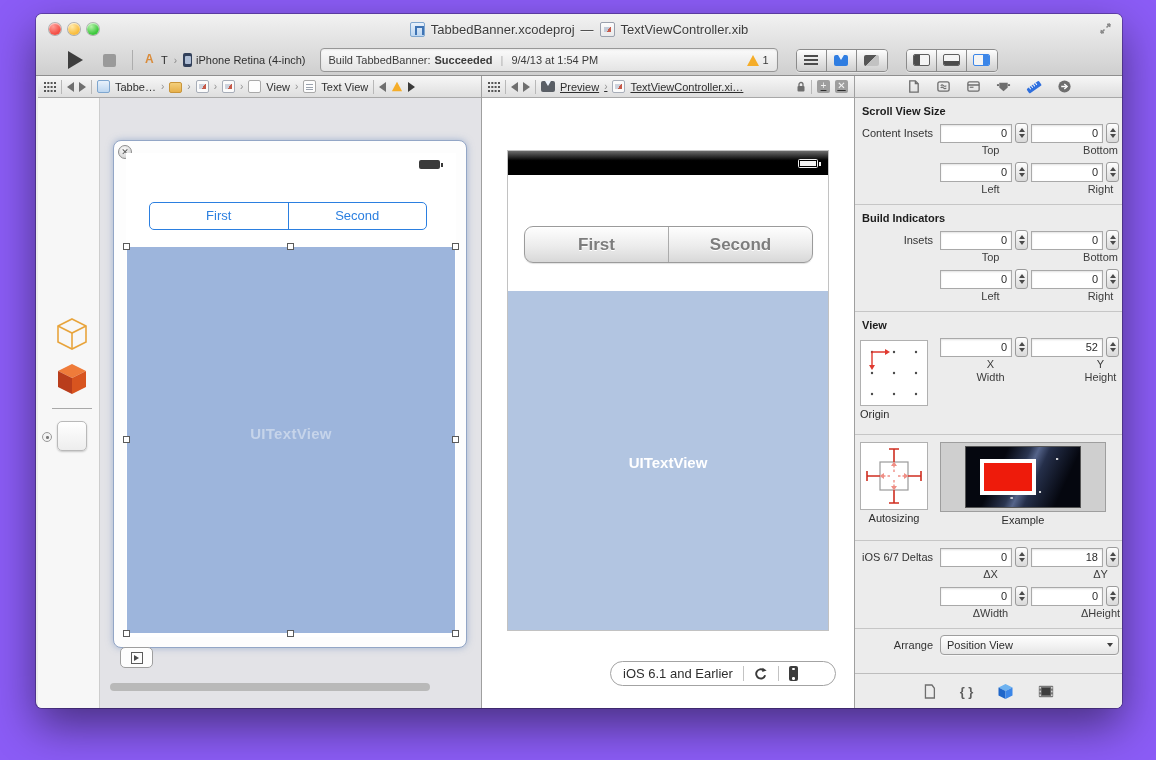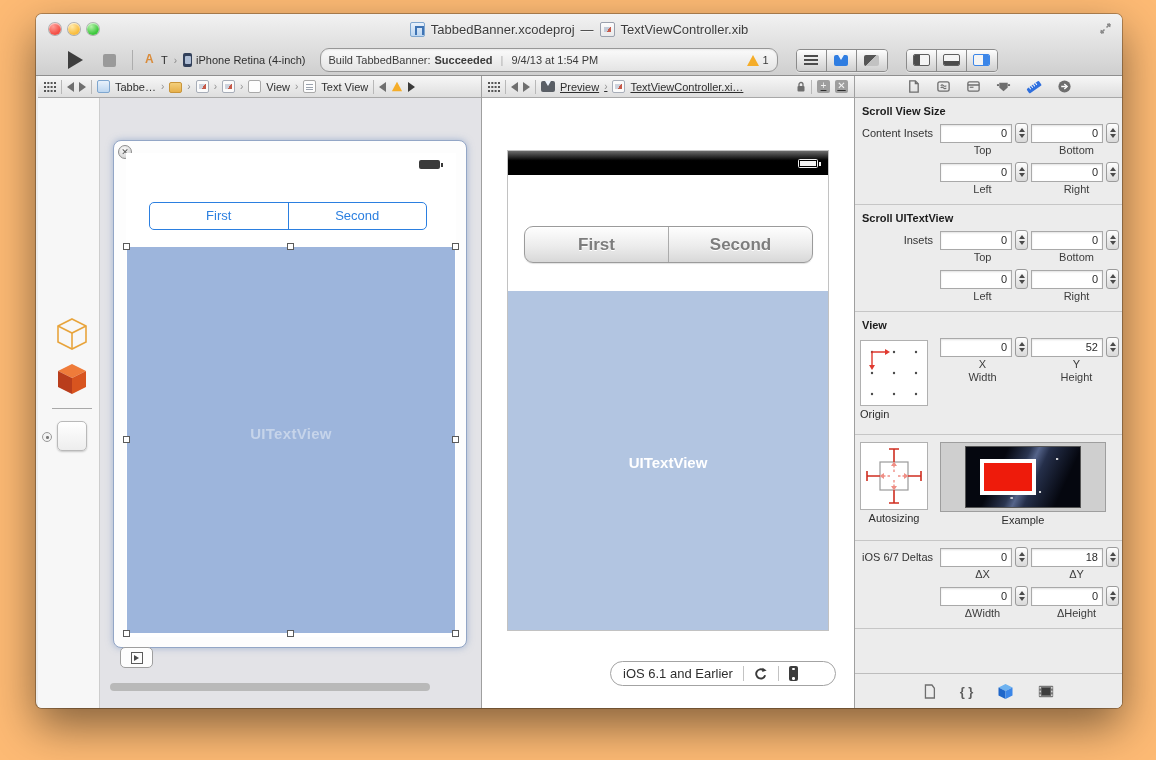--- a/index.html
+++ b/index.html
@@ -1,17 +1,17 @@
 <!DOCTYPE html>
 <html><head>
 <meta charset="utf-8">
 <style>
   * { box-sizing: border-box; margin:0; padding:0; }
   body { background:#fff; font-family:"Liberation Sans", sans-serif; }
-  .stage { position:relative; width:1156px; height:760px; background:#fdba74; overflow:hidden; }
+  .stage { position:relative; width:1156px; height:760px; background:#8b5cf6; overflow:hidden; }
 
   
   .window { position:absolute; left:36px; top:14px; width:1086px; height:694px;
     border-radius:6px; background:#ececec; overflow:hidden;
     box-shadow:0 18px 45px rgba(0,0,0,.48), 0 0 0 1px rgba(0,0,0,.28); }
   .header { position:absolute; top:0; left:0; right:0; height:62px;
     background:linear-gradient(#f2f2f2,#cfcfcf); border-bottom:1px solid #8f8f8f; }
   .titlebar { position:absolute; top:0; left:0; right:0; height:30px; }
   .traffic { position:absolute; left:13px; top:9px; display:flex; gap:7px; }
   .tl { width:12px; height:12px; border-radius:50%; box-shadow: inset 0 1px 1px rgba(255,255,255,.6), 0 0 0 1px rgba(0,0,0,.25); }
@@ -34,21 +34,21 @@
   .runbtn { margin-left:32px; width:0; height:0; border-left:15px solid #3e3e3e;
     border-top:9px solid transparent; border-bottom:9px solid transparent; }
   .stopbtn { margin-left:20px; width:13px; height:13px; background:#9a9a9a; border-radius:2px; }
   .tb-sep { width:1px; height:20px; background:#adadad; margin:0 12px 0 16px; }
   .scheme { display:flex; align-items:center; gap:4px; font-size:11px; color:#2e2e2e; }
   .xcode-a { width:12px; height:12px; position:relative; }
   .xcode-a:before { content:"A"; position:absolute; left:0; top:-2px; font-size:12px; font-weight:bold; color:#d98b3a; }
   .chev { color:#8a8a8a; font-size:10px; margin:0 2px; }
   .iphone-ic { width:9px; height:14px; background:#2d3count; background:#32405a; border-radius:2px; position:relative; }
   .iphone-ic:after { content:""; position:absolute; left:1.5px; top:2.5px; right:1.5px; bottom:3px; background:#aebdd4; border-radius:1px; }
-  .status { margin-left:14px; width:458px; height:24px; border:1px solid #979797; border-radius:9px;
+  .status { margin-left:14px; width:458px; height:24px; border:1px solid #979797; border-radius:4px;
     background:linear-gradient(#fbfbfb,#e4e4e4); display:flex; align-items:center; padding:0 8px;
     font-size:11px; color:#3a3a3a; box-shadow:inset 0 1px 2px rgba(0,0,0,.08); }
   .status .b { font-weight:bold; margin-left:4px; }
   .status .pipe { color:#aeaeae; margin:0 8px; }
   .status .spacer { flex:1; }
   .warn-tri { width:0; height:0; border-left:6px solid transparent; border-right:6px solid transparent;
     border-bottom:11px solid #f5ad29; display:inline-block; position:relative; }
   .warn-wrap { position:relative; display:inline-flex; align-items:center; gap:3px; }
   .warn-wrap .cnt { font-size:11px; color:#3a3a3a; }
   .segc { display:flex; margin-left:18px; border:1px solid #8b8b8b; border-radius:4px; overflow:hidden;
@@ -154,21 +154,21 @@
   .phone-ic:after { content:""; position:absolute; left:3.2px; bottom:1.5px; width:2.5px; height:2.5px; border-radius:50%; background:#fff; }
 
   
   .utilities { position:absolute; left:818px; top:84px; width:268px; bottom:0; background:#ececec;
     border-left:1px solid #9f9f9f; font-size:11px; color:#2c2c2c; }
   .u-body { position:absolute; top:0; left:0; right:0; bottom:35px; overflow:hidden; }
   .u-head { font-weight:bold; margin:7px 0 0 7px; color:#1c1c1c; }
   .u-div { height:1px; background:#c6c6c6; margin-top:9px; }
   .frow { display:grid; grid-template-columns:80px 72px 13px 72px 13px; column-gap:3px;
     align-items:center; padding:0 2px; margin-top:6px; }
-  .lrow { display:grid; grid-template-columns:80px 85px 3px 85px; column-gap:3px; padding:0 2px; margin-top:1px; }
+  .lrow { display:grid; grid-template-columns:80px 85px 3px 85px; column-gap:11px; padding:0 2px; margin-top:1px; }
   .rowlabel { text-align:right; padding-right:4px; color:#333; }
   .fbox { height:19px; background:#fff; border:1px solid #a9a9a9; text-align:right; padding-right:4px;
     line-height:17px; box-shadow:inset 0 1px 2px rgba(0,0,0,.12); }
   .stepper { width:13px; height:20px; border:1px solid #9b9b9b; border-radius:3px;
     background:linear-gradient(#fefefe,#d9d9d9); display:flex; flex-direction:column; align-items:center;
     justify-content:center; gap:2px; }
   .stepper i { width:0; height:0; border-left:3px solid transparent; border-right:3px solid transparent; }
   .stepper i.up { border-bottom:4px solid #4a4a4a; }
   .stepper i.dn { border-top:4px solid #4a4a4a; }
   .flabel { text-align:center; color:#3c3c3c; }
@@ -526,21 +526,21 @@
             </span>
         </div>
         <div class="lrow">
           <span></span>
           <span class="flabel">Left</span>
             <span></span>
           <span class="flabel">Right</span>
         </div>
 
         <div class="u-div"></div>
-        <div class="u-head">Scroll UITextView</div>
+        <div class="u-head">Build Indicators</div>
         <div class="frow">
           <span class="rowlabel">Insets</span>
           <span class="fbox">0</span>
           <span class="stepper">
               <i class="up"></i>
               <i class="dn"></i>
             </span>
           <span class="fbox">0</span>
           <span class="stepper">
               <i class="up"></i>
@@ -690,20 +690,29 @@
             </span>
         </div>
         <div class="lrow">
           <span></span>
           <span class="flabel">ΔWidth</span>
             <span></span>
           <span class="flabel">ΔHeight</span>
         </div>
 
         <div class="u-div"></div>
+        <div class="frow">
+          <span class="rowlabel">Arrange</span>
+          <span class="dropdown">
+            <span>Position View</span>
+            <span class="arrows">
+                <i class="dn"></i>
+              </span>
+          </span>
+        </div>
       </div>
 
       <div class="u-librarybar">
         <span>
           <svg class="icon-svg" width="13" height="15" viewBox="0 0 16 18">
               <path d="M3 1 h8 l3 4 v12 h-11 z" fill="none" stroke="#6e6e6e" stroke-width="1.6"></path>
             </svg>
         </span>
         <span style="font-size:13px; color:#5e5e5e; font-weight:bold;">{ }</span>
         <span>

